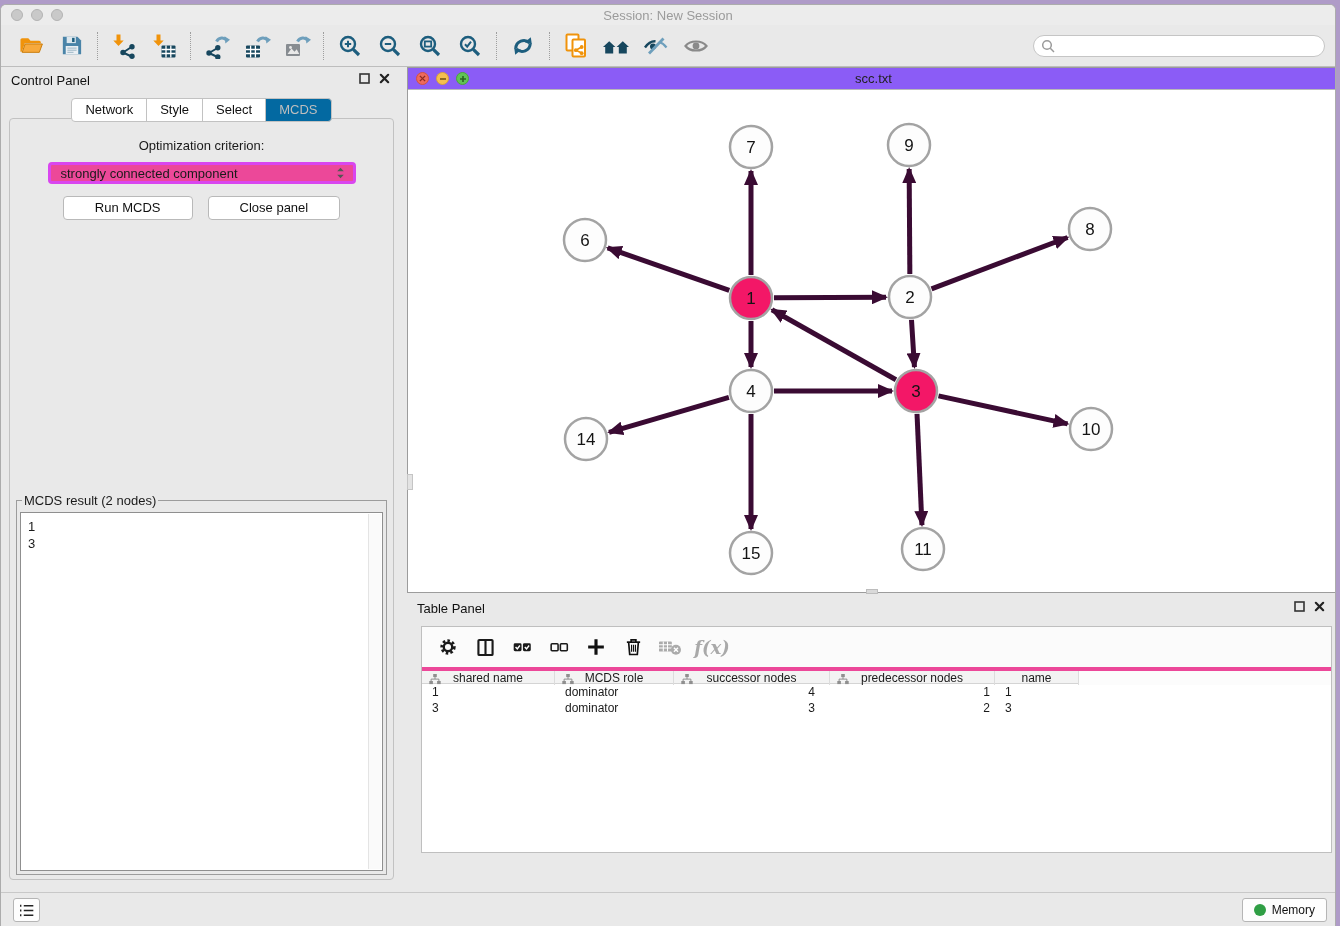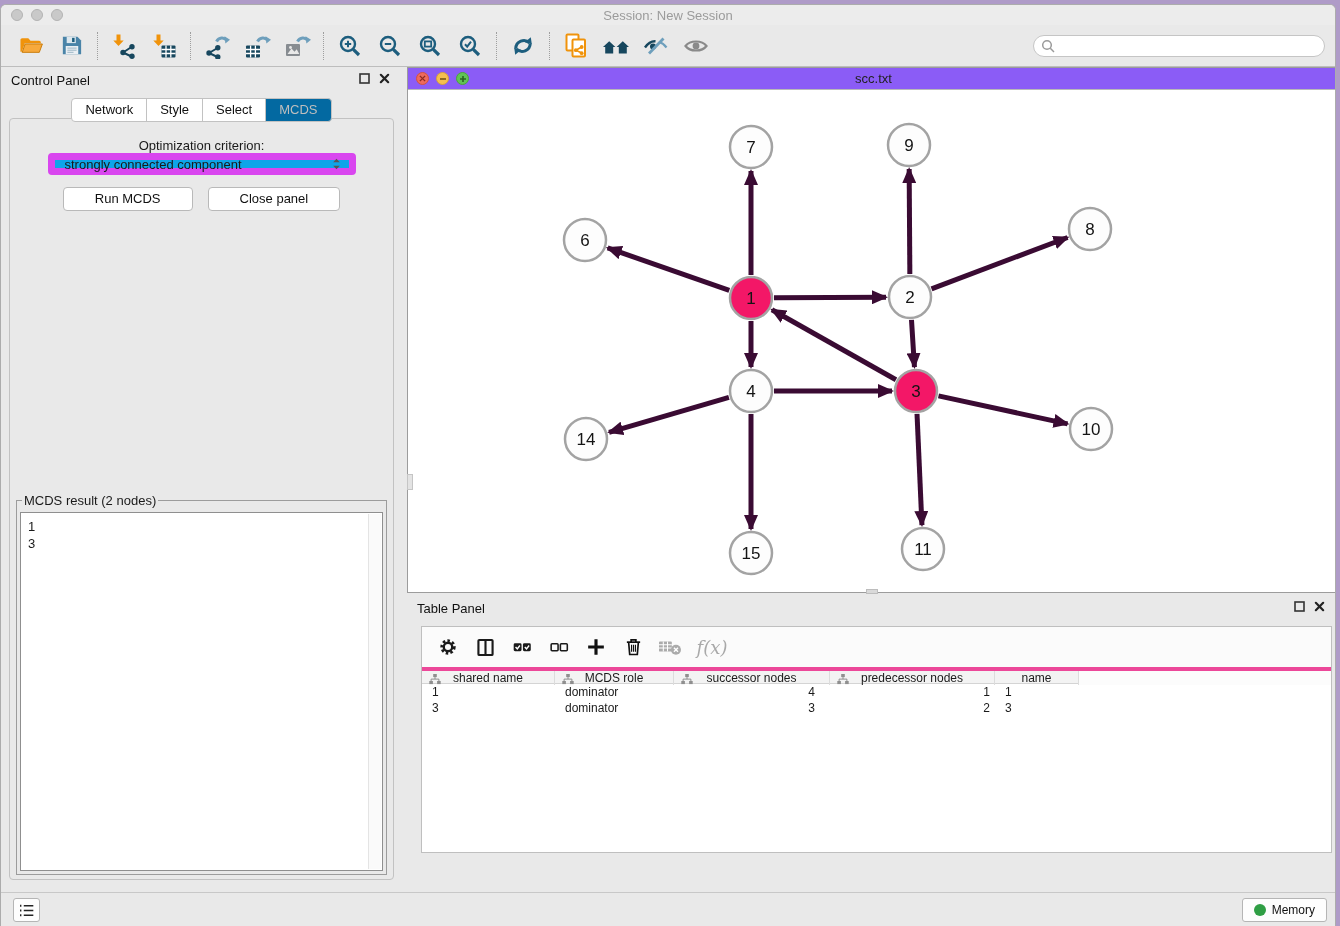--- a/index.html
+++ b/index.html
@@ -31,22 +31,22 @@
   .control-panel { position:absolute; left:0; top:0; width:401px; height:100%; }
   .panel-head { position:relative; height:26px; }
   .panel-head .ph-title { position:absolute; left:10px; top:6px; font-size:13px; color:#111; }
   .panel-head .ph-icons { position:absolute; right:12px; top:6px; display:flex; gap:9px; align-items:center; }
   .cp-tabs { position:absolute; top:31px; left:0; right:0; display:flex; justify-content:center; z-index:2; }
   .tab { background:#fff; border:1px solid #C2C2C2; margin-left:-1px; padding:3px 13px 4px; font-size:13px; color:#111; white-space:nowrap; }
   .tab:first-child { border-radius:4px 0 0 4px; margin-left:0; }
   .tab:last-child { border-radius:0 4px 4px 0; }
   .tab.active { background:#0369a1; color:#BEBEBE; }
   .cp-box { position:absolute; left:8px; right:8px; top:51px; bottom:12px; background:#E9E9E9; border:1px solid #C2C2C2; border-radius:4px; padding-top:19px; }
-  .opt-label { text-align:center; font-size:13px; margin-bottom:0; }
-  .dropdown { width:308px; height:22px; margin:0 auto; background:#0ea5e9; border:7px solid #d946ef; border-radius:4px; display:flex; align-items:center; padding:0 7px 0 10px; font-size:13px; }
+  .opt-label { text-align:center; font-size:13px; margin-bottom:9px; }
+  .dropdown { width:308px; height:22px; margin:0 auto; background:#ec4899; border:3px solid #d946ef; border-radius:4px; display:flex; align-items:center; padding:0 7px 0 10px; font-size:13px; }
   .dropdown .dd-val { flex:1; }
   .btn-row { display:flex; justify-content:center; gap:15px; margin-top:12px; }
   .mac-btn { background:#fff; border:1px solid #B9B9B9; border-radius:4px; font-size:13px; padding:3px 31px 4px; font-family:inherit; color:#111; }
   .result-fieldset { position:absolute; left:6px; right:6px; top:374px; bottom:4px; border:1px solid #9C9C9C; padding:4px 3px 3px; }
   .result-fieldset legend { font-size:13px; padding:0 2px; margin-left:2px; }
   .result-area { position:relative; width:100%; height:100%; background:#fff; border:1px solid #8F8F8F; padding:5px 20px 5px 7px; overflow:hidden; }
   .result-area .line { font-size:13px; line-height:17px; }
   .result-scroll { position:absolute; top:1px; bottom:1px; right:1px; width:13px; background:#FAFAFA; border-left:1px solid #E4E4E4; }
   
   .net-window { position:absolute; left:406px; top:0; width:933px; height:526px; background:#fff; border:1px solid #9C9C9C; }
@@ -57,21 +57,21 @@
   .mlight svg { display:block; }
   .mlight.red { background:#ED6A5E; border:1px solid #D4523F; }
   .mlight.yellow { background:#F5BF4F; border:1px solid #D6A13C; }
   .mlight.green { background:#61C454; border:1px solid #4BA53A; }
   .net-body { position:relative; width:100%; height:502px; overflow:hidden; }
   .splitter-grip { position:absolute; left:-1px; top:406px; width:6px; height:16px; background:#E3E3E3; border:1px solid #C5C5C5; }
   .bottom-grip { position:absolute; left:458px; bottom:-2px; width:12px; height:5px; background:#D9D9D9; border:1px solid #BDBDBD; }
   
   .table-panel { position:absolute; left:406px; top:528px; width:934px; height:298px; }
   .tp-box { position:absolute; left:14px; right:9px; top:31px; height:227px; background:#fff; border:1px solid #BFBFBF; }
-  .tp-toolbar { height:40px; display:flex; align-items:center; padding-left:9px; gap:3px; background:#FBFBFB; }
+  .tp-toolbar { height:40px; display:flex; align-items:center; padding-left:9px; gap:3px; background:#FBFBFB;font-weight:bold; }
   .tp-btn { width:34px; height:30px; display:flex; align-items:center; justify-content:center; }
   .fx { font-family:"DejaVu Serif","Liberation Serif",serif; font-style:italic; font-size:18px; color:#A9A9A9; }
   .tgrid { display:grid; grid-template-columns:133px 119px 156px 165px 84px 1fr; }
   .thead { background:#F3F3F3; border-top:4px solid #ec4899; border-bottom:1px solid #D4D4D4; height:17px; }
   .th { position:relative; display:flex; align-items:center; justify-content:center; font-size:12px; color:#1a1a1a; border-right:1px solid #DCDCDC; }
   .th .tree-ic { position:absolute; left:7px; top:3px; }
   .th.filler { border-right:none; background:#FCFCFC; }
   .trow { height:16px; }
   .td { font-size:12px; line-height:16px; padding:0 6px; white-space:nowrap; overflow:hidden; }
   .td.a-l { text-align:left; padding-left:10px; }

